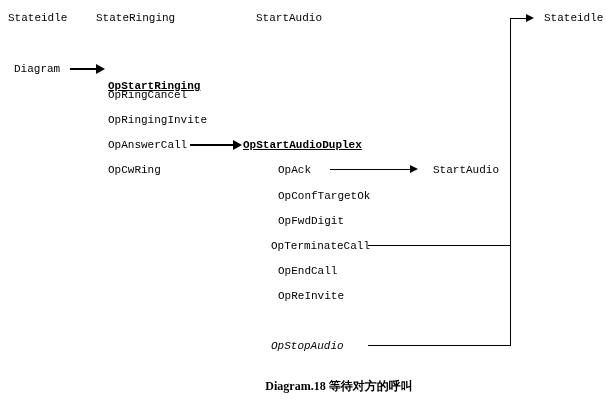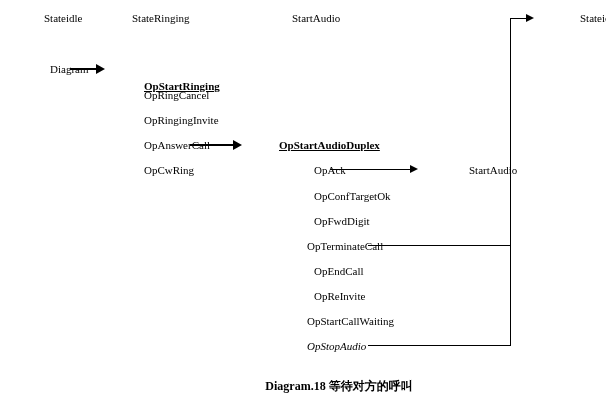--- a/index.html
+++ b/index.html
@@ -14,26 +14,25 @@
     color: #000000;
     overflow: hidden;
   }
   #canvas {
     position: relative;
     width: 606px;
     height: 408px;
   }
   .lbl {
     position: absolute;
-    font-family: Liberation Serif, serif;
+    font-family: Liberation Mono, monospace;
     font-size: 11px;
     line-height: 13px;
     white-space: nowrap;
     color: #000;
-    margin-left: 36px;
   }
   .col-head {
     font-size: 11px;
   }
   .bold-ul {
     font-weight: bold;
     text-decoration: underline;
   }
   .italic {
     font-style: italic;
@@ -104,21 +103,20 @@
   <div class="thick-h" style="left:190px; top:144px; width:48px;"></div>
   <div class="arrow-r-thick" style="left:233px; top:140px;"></div>
 
   <div class="lbl bold-ul" style="left:243px; top:139px;">OpStartAudioDuplex</div>
   <div class="lbl" style="left:278px; top:164px;">OpAck</div>
   <div class="lbl" style="left:278px; top:190px;">OpConfTargetOk</div>
   <div class="lbl" style="left:278px; top:215px;">OpFwdDigit</div>
   <div class="lbl" style="left:271px; top:240px;">OpTerminateCall</div>
   <div class="lbl" style="left:278px; top:265px;">OpEndCall</div>
   <div class="lbl" style="left:278px; top:290px;">OpReInvite</div>
-  <div class="lbl" style="left:271px; top:315px;">OpStartCallWaiting</div>
   <div class="lbl italic" style="left:271px; top:340px;">OpStopAudio</div>
 
   <div class="line-h" style="left:330px; top:169px; width:85px;"></div>
   <div class="arrow-r" style="left:410px; top:165px;"></div>
   <div class="lbl" style="left:433px; top:164px;">StartAudio</div>
 
   <div class="line-h" style="left:368px; top:245px; width:143px;"></div>
   <div class="line-h" style="left:368px; top:345px; width:143px;"></div>
   <div class="line-v" style="left:510px; top:18px; height:327px;"></div>
   <div class="line-h" style="left:510px; top:18px; width:22px;"></div>

